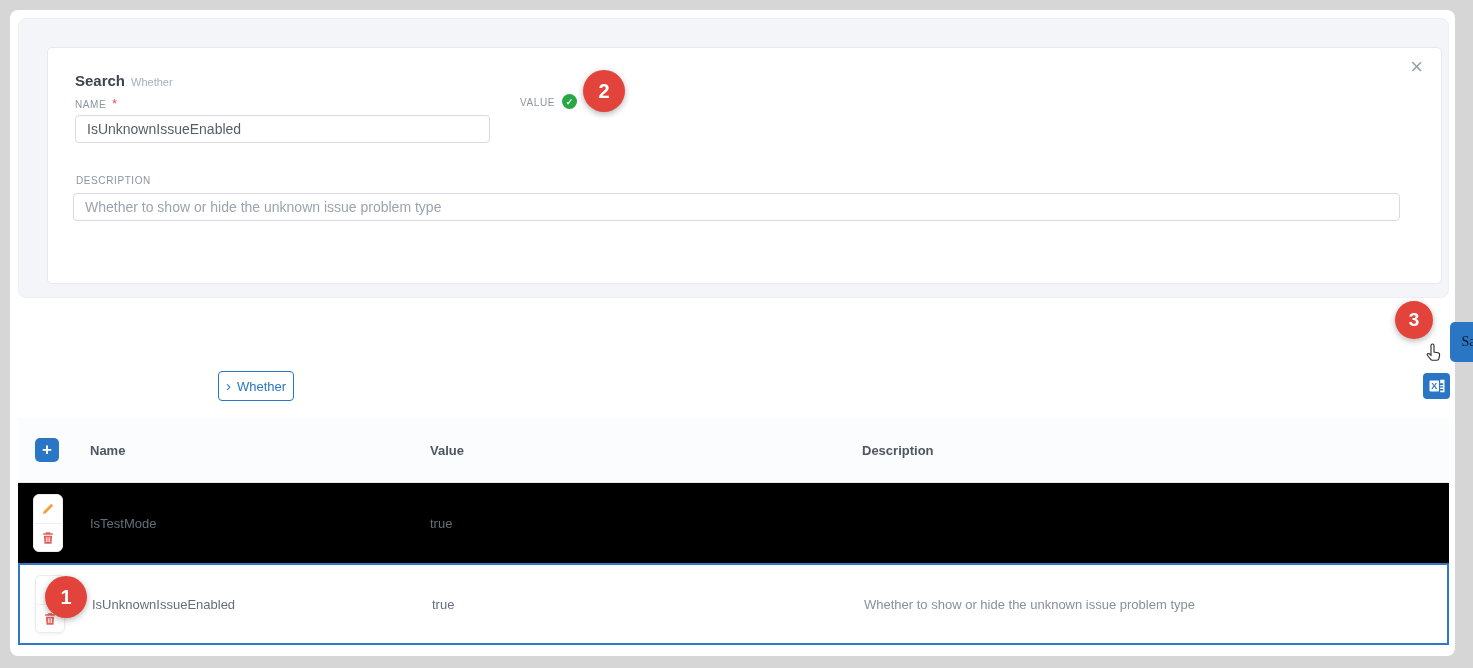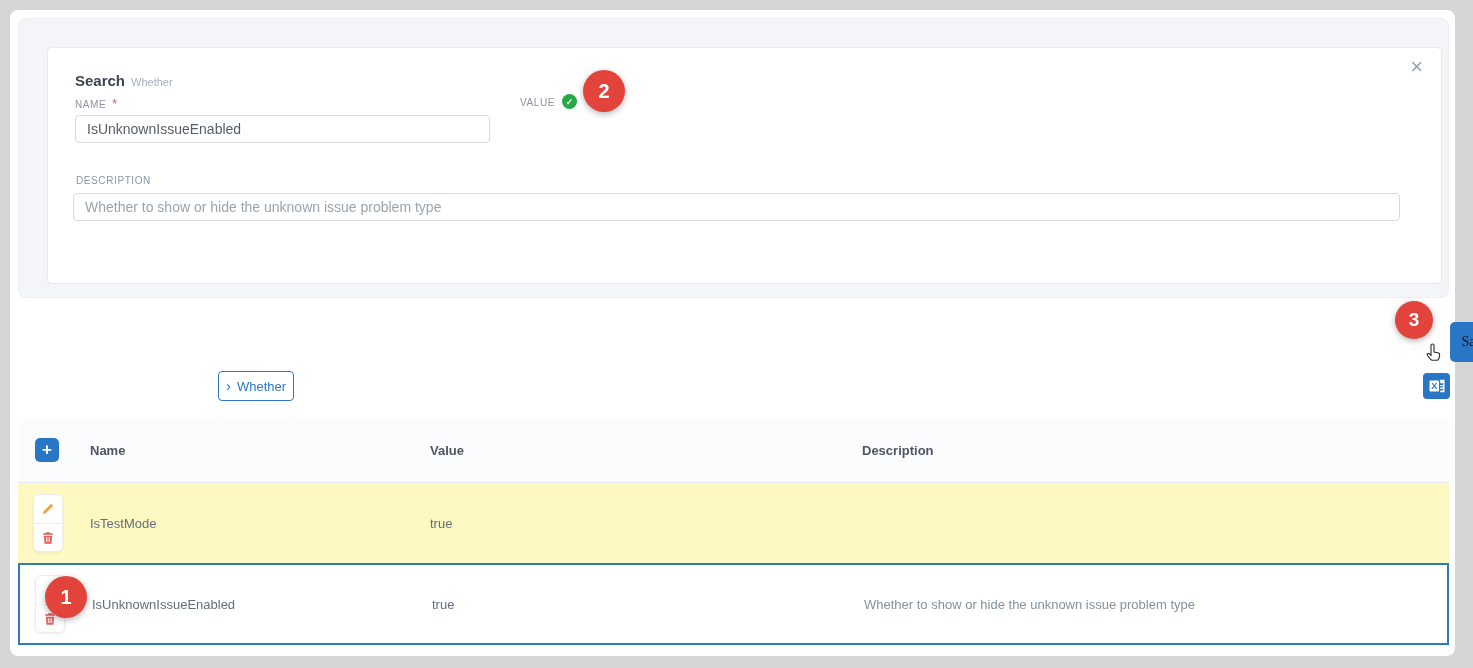--- a/index.html
+++ b/index.html
@@ -72,21 +72,21 @@
   .thead { position:absolute; left:0; top:0; width:100%; height:65px;
     background:#fbfcfd; border-bottom:1px solid #e3e6ea; }
   .plus-btn { position:absolute; left:17px; top:20px; width:24px; height:24px;
     background:#2977c4; border:none; border-radius:5px; color:#fff; font-size:17px;
     font-weight:700; line-height:22px; text-align:center; cursor:pointer; padding:0; }
   .th { position:absolute; top:50%; transform:translateY(-50%); font-size:13px;
     font-weight:700; color:#4e5663; }
   .col-name { left:72px; } .col-value { left:412px; } .col-desc { left:844px; }
 
   .trow { position:absolute; left:0; width:100%; }
-  .row-1 { top:65px;  height:80px; background:#fef9c3; }
+  .row-1 { top:65px;  height:80px; background:#000000; }
   .row-2 { top:145px; height:82px; background:#ffffff; border:2px solid #2f78c3; }
   .cell { position:absolute; top:50%; transform:translateY(-50%); font-size:13px;
     color:#646e7a; white-space:nowrap; }
   .cell.desc { color:#87909c; }
 
   .action-group { position:absolute; left:15px; top:50%; transform:translateY(-50%);
     width:30px; background:#fff; border:1px solid #ececec; border-radius:6px;
     box-shadow:0 1px 3px rgba(0,0,0,.07); overflow:hidden; }
   .action-btn { width:100%; height:28px; background:#fff; border:none; display:flex;
     align-items:center; justify-content:center; cursor:pointer; padding:0; }

